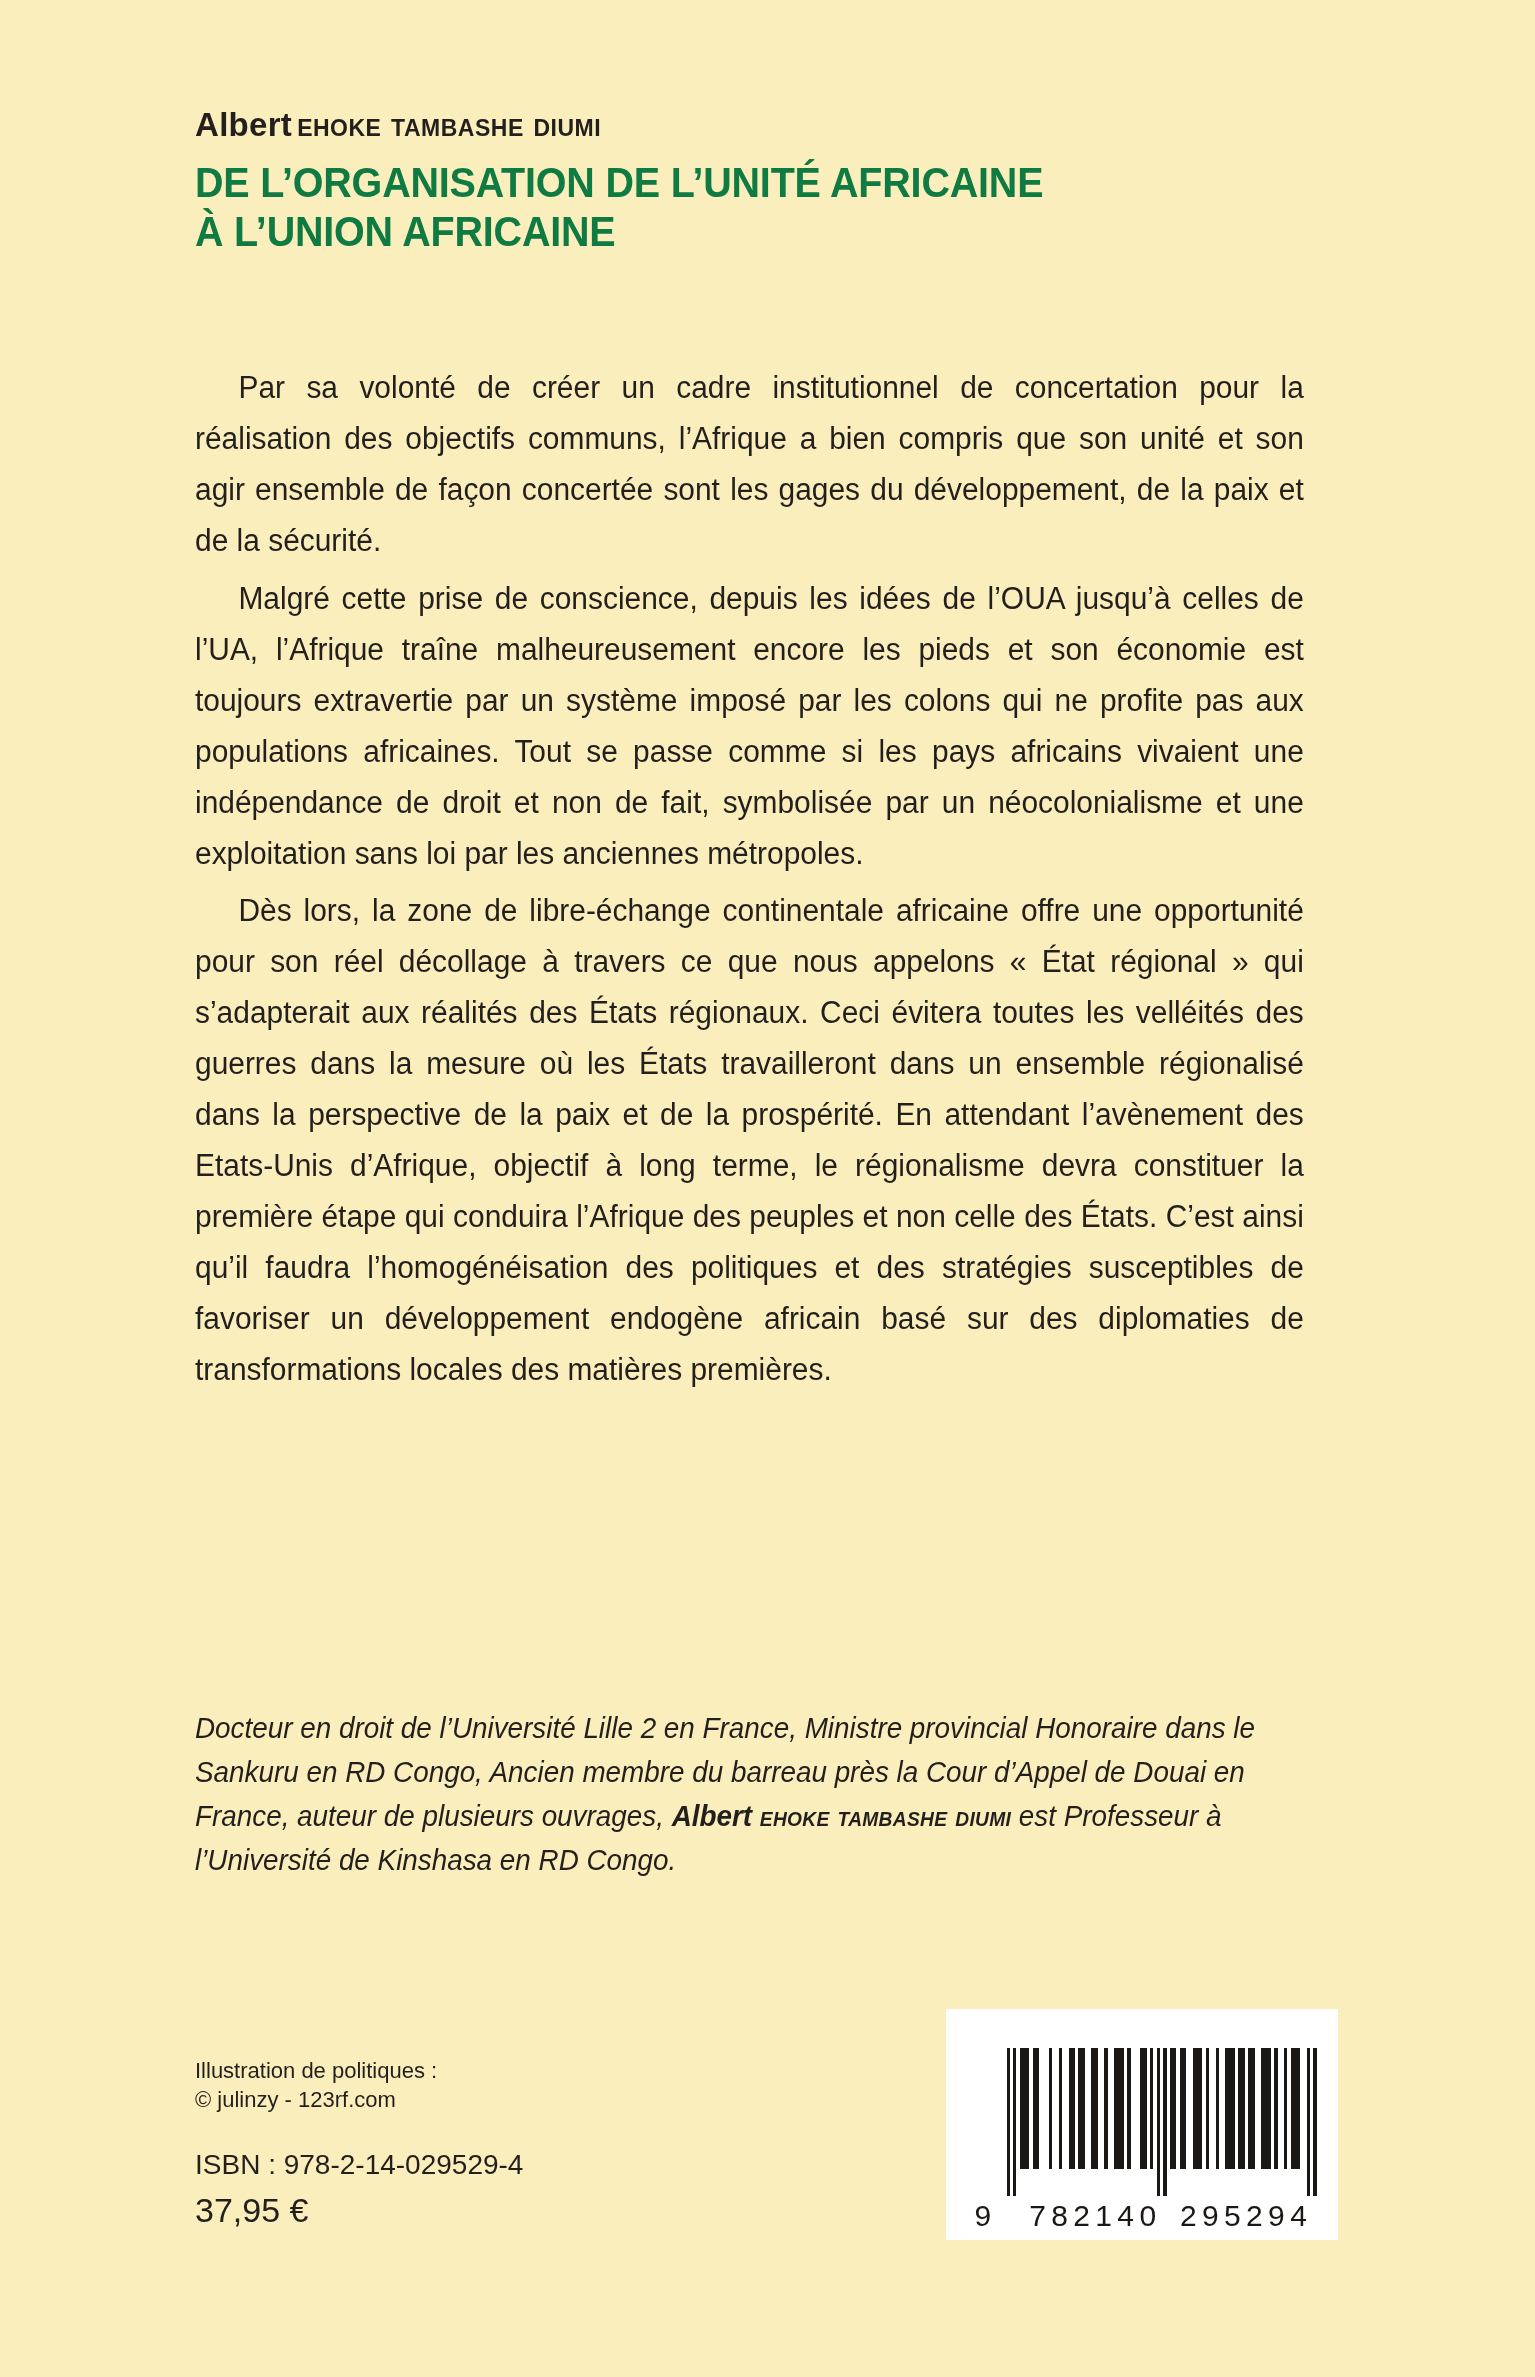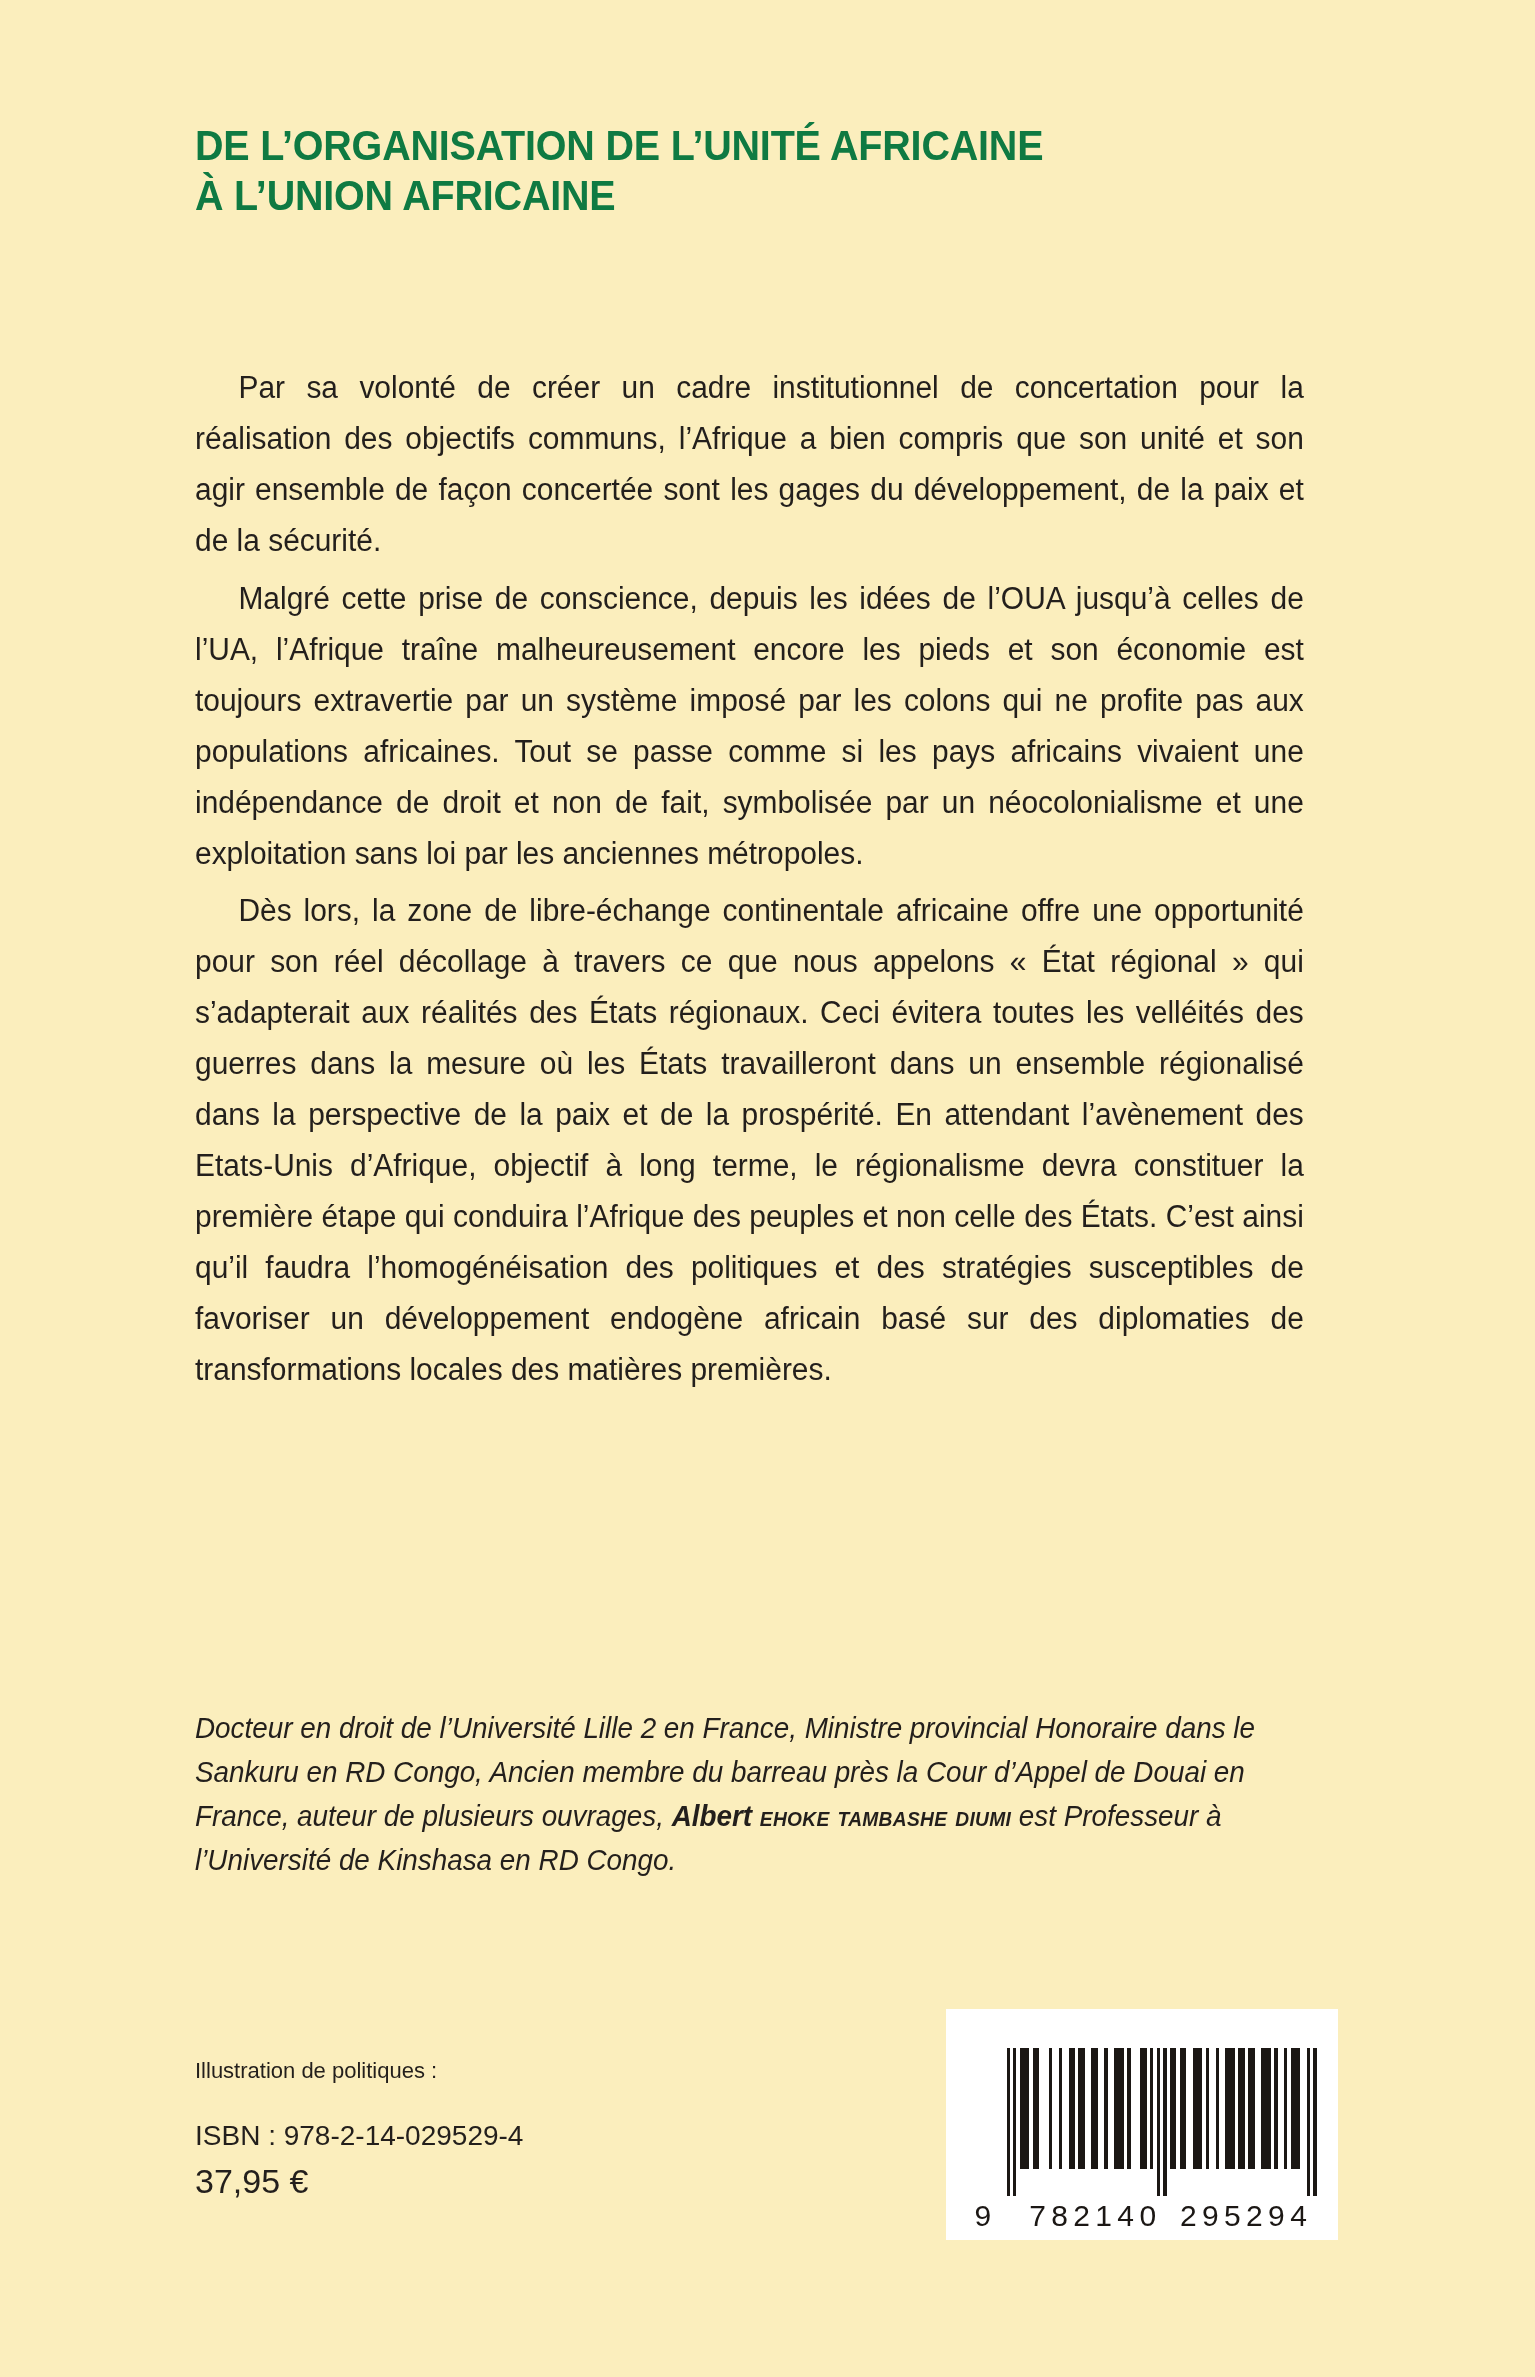--- a/index.html
+++ b/index.html
@@ -203,39 +203,43 @@
     justify-content: space-around;
     padding: 0 13.4px 0 8.4px;
   }
 </style>
 </head>
 <body>
 
 <div class="page">
 
   <div class="header">
+    <div class="author-line">
+      <span class="given">Albert</span><span class="surname">Ehoke Tambashe Diumi</span>
+    </div>
     <div class="book-title">
       <span class="tl">DE L’ORGANISATION DE L’UNITÉ AFRICAINE</span>
       <span class="tl">À L’UNION AFRICAINE</span>
     </div>
   </div>
 
   <div class="blurb">
     <p>Par sa volonté de créer un cadre institutionnel de concertation pour la réalisation des objectifs communs, l’Afrique a bien compris que son unité et son agir ensemble de façon concertée sont les gages du développement, de la paix et de la sécurité.</p>
     <p>Malgré cette prise de conscience, depuis les idées de l’OUA jusqu’à celles de l’UA, l’Afrique traîne malheureusement encore les pieds et son économie est toujours extravertie par un système imposé par les colons qui ne profite pas aux populations africaines. Tout se passe comme si les pays africains vivaient une indépendance de droit et non de fait, symbolisée par un néocolonialisme et une exploitation sans loi par les anciennes métropoles.</p>
     <p>Dès lors, la zone de libre-échange continentale africaine offre une opportunité pour son réel décollage à travers ce que nous appelons « État régional » qui s’adapterait aux réalités des États régionaux. Ceci évitera toutes les velléités des guerres dans la mesure où les États travailleront dans un ensemble régionalisé dans la perspective de la paix et de la prospérité. En attendant l’avènement des Etats-Unis d’Afrique, objectif à long terme, le régionalisme devra constituer la première étape qui conduira l’Afrique des peuples et non celle des États. C’est ainsi qu’il faudra l’homogénéisation des politiques et des stratégies susceptibles de favoriser un développement endogène africain basé sur des diplomaties de transformations locales des matières premières.</p>
   </div>
 
   <div class="bio">
     <span>Docteur en droit de l’Université Lille 2 en France, Ministre provincial Honoraire dans le Sankuru en RD Congo, Ancien membre du barreau près la Cour d’Appel de Douai en France, auteur de plusieurs ouvrages, </span><span class="bio-name"><span>Albert</span> <span class="sc">Ehoke Tambashe Diumi</span></span><span> est Professeur à l’Université de Kinshasa en RD Congo.</span>
   </div>
 
   <div class="footer-left">
     <div class="credit">
       <div>Illustration de politiques :</div>
+      <div>© julinzy - 123rf.com</div>
     </div>
     <div class="isbn">ISBN : 978-2-14-029529-4</div>
     <div class="price">37,95 €</div>
   </div>
 
   <div class="barcode-block">
     <div class="barcode-inner">
       <div class="bars" id="bars">
           <span class="bar guard" style="width: 1.05263%;"></span>
           <span class="bar sp" style="width: 1.05263%;"></span>

